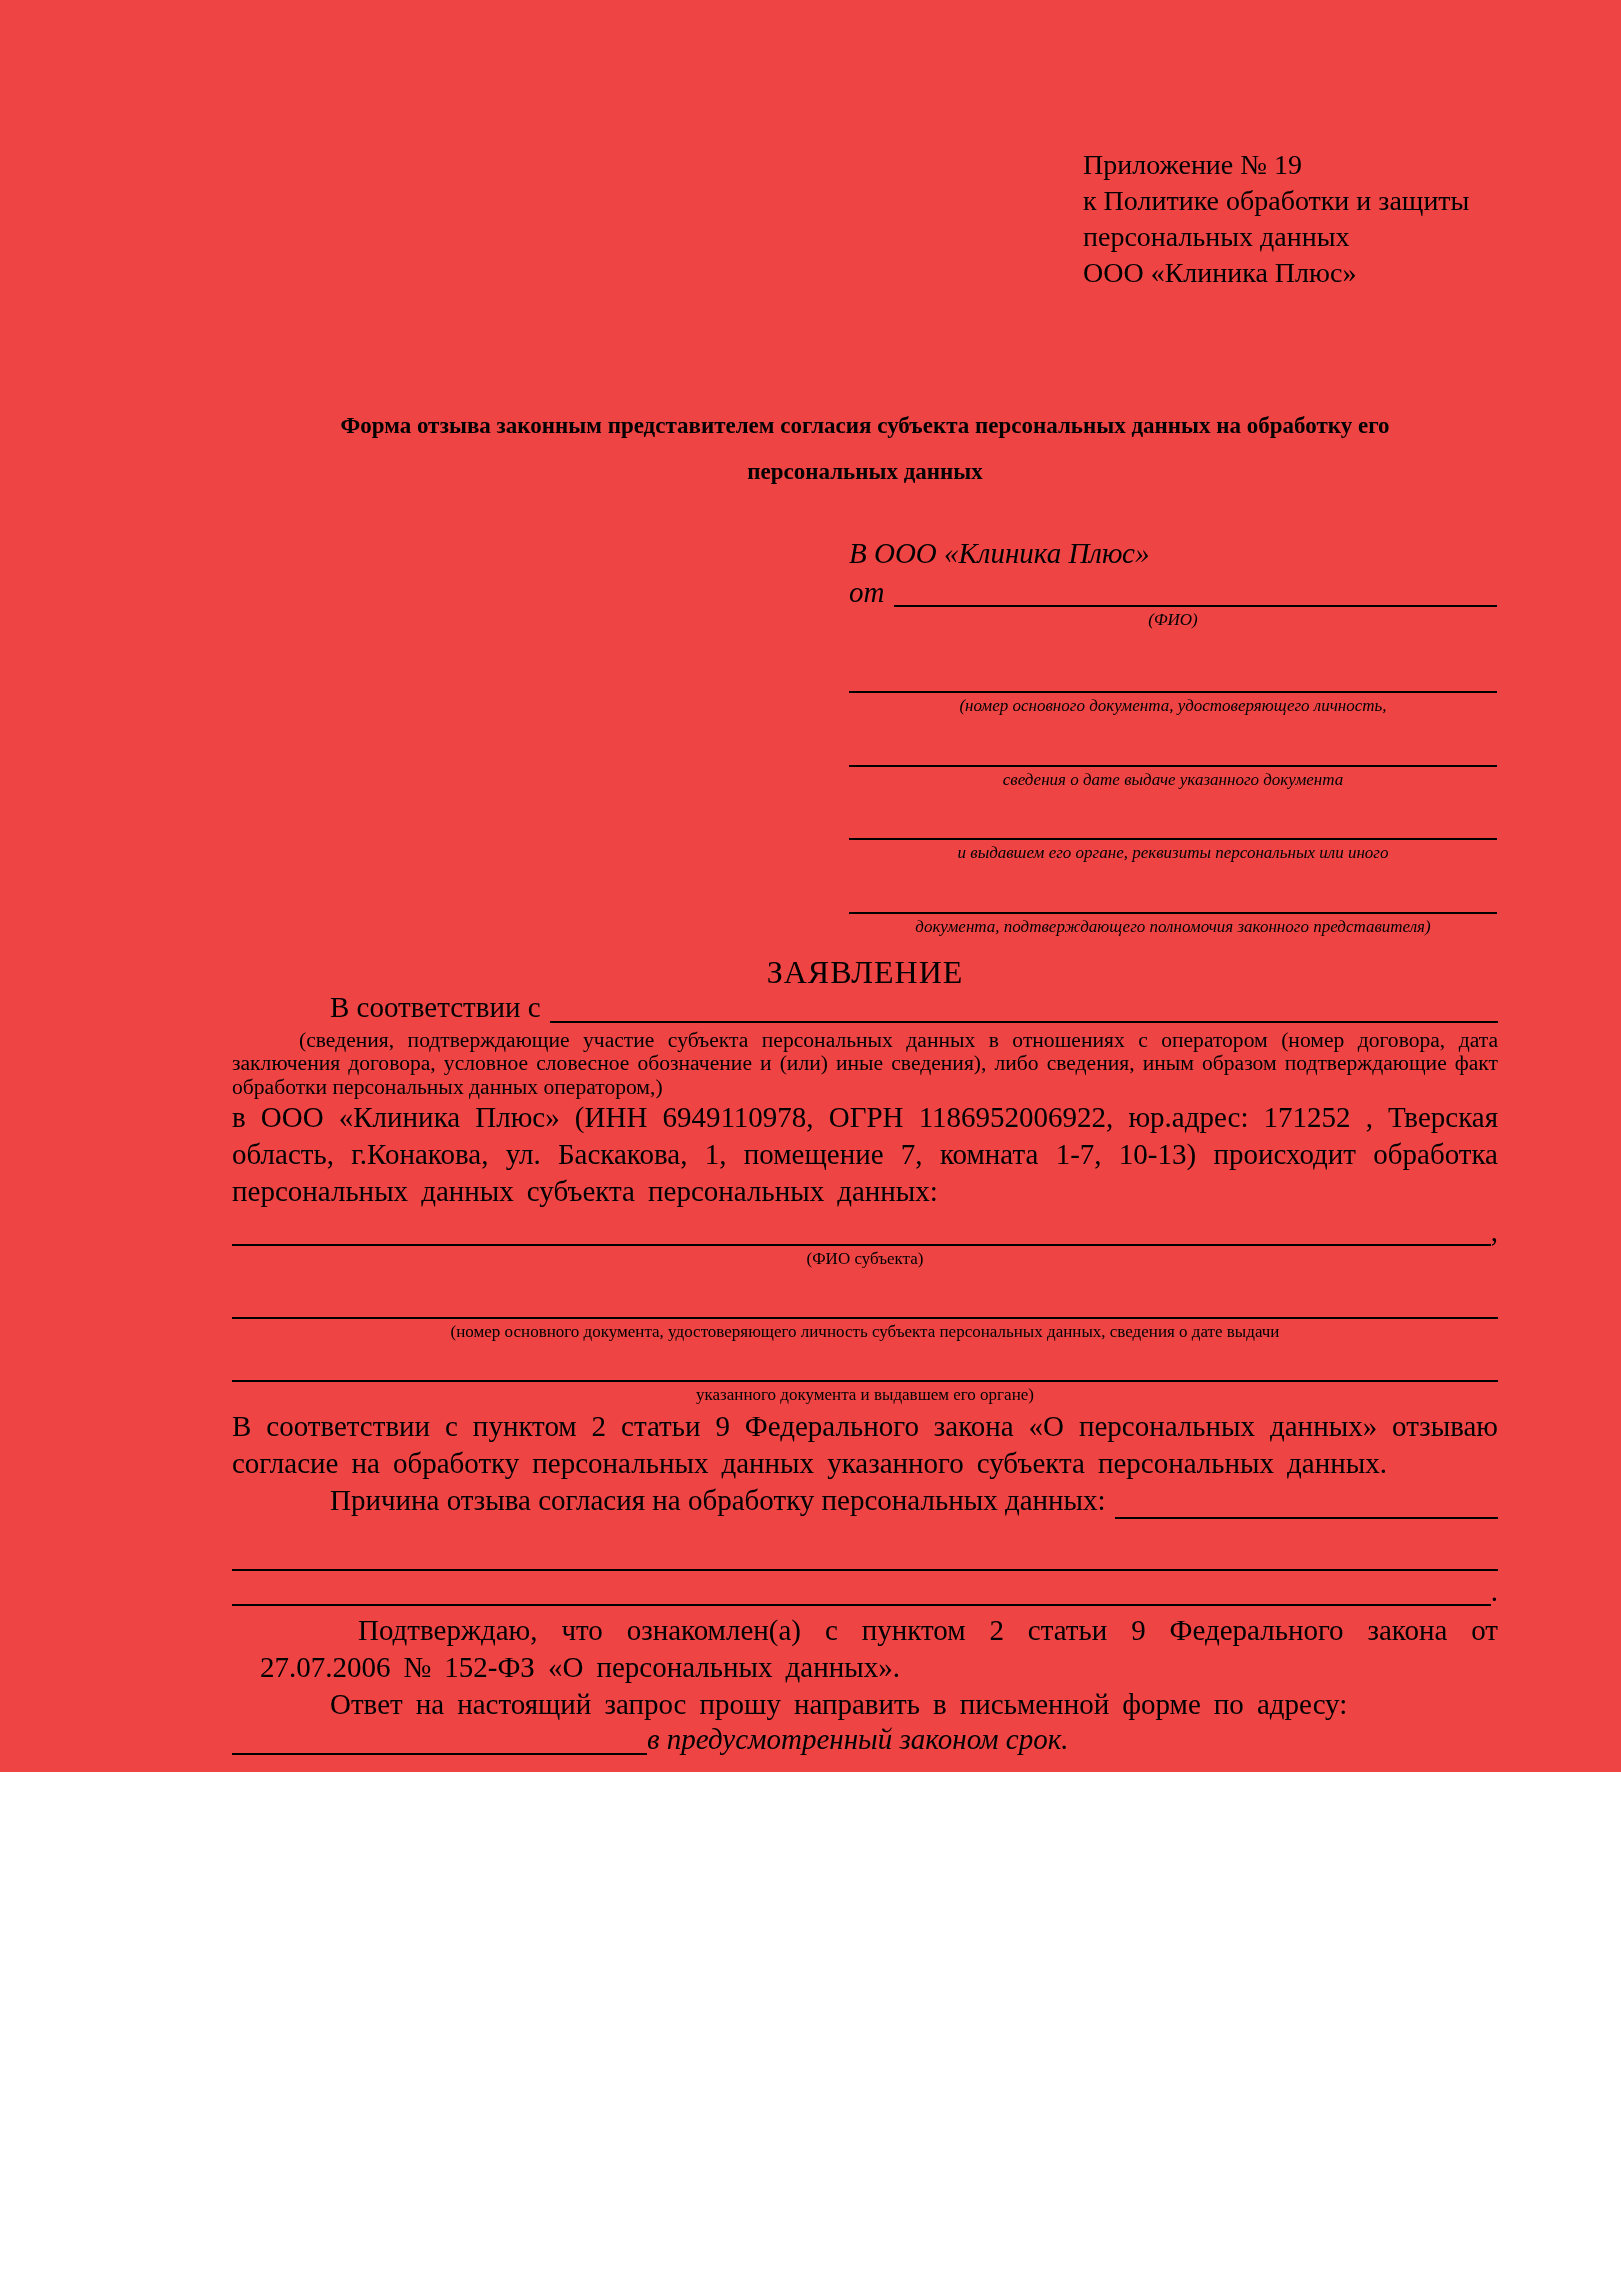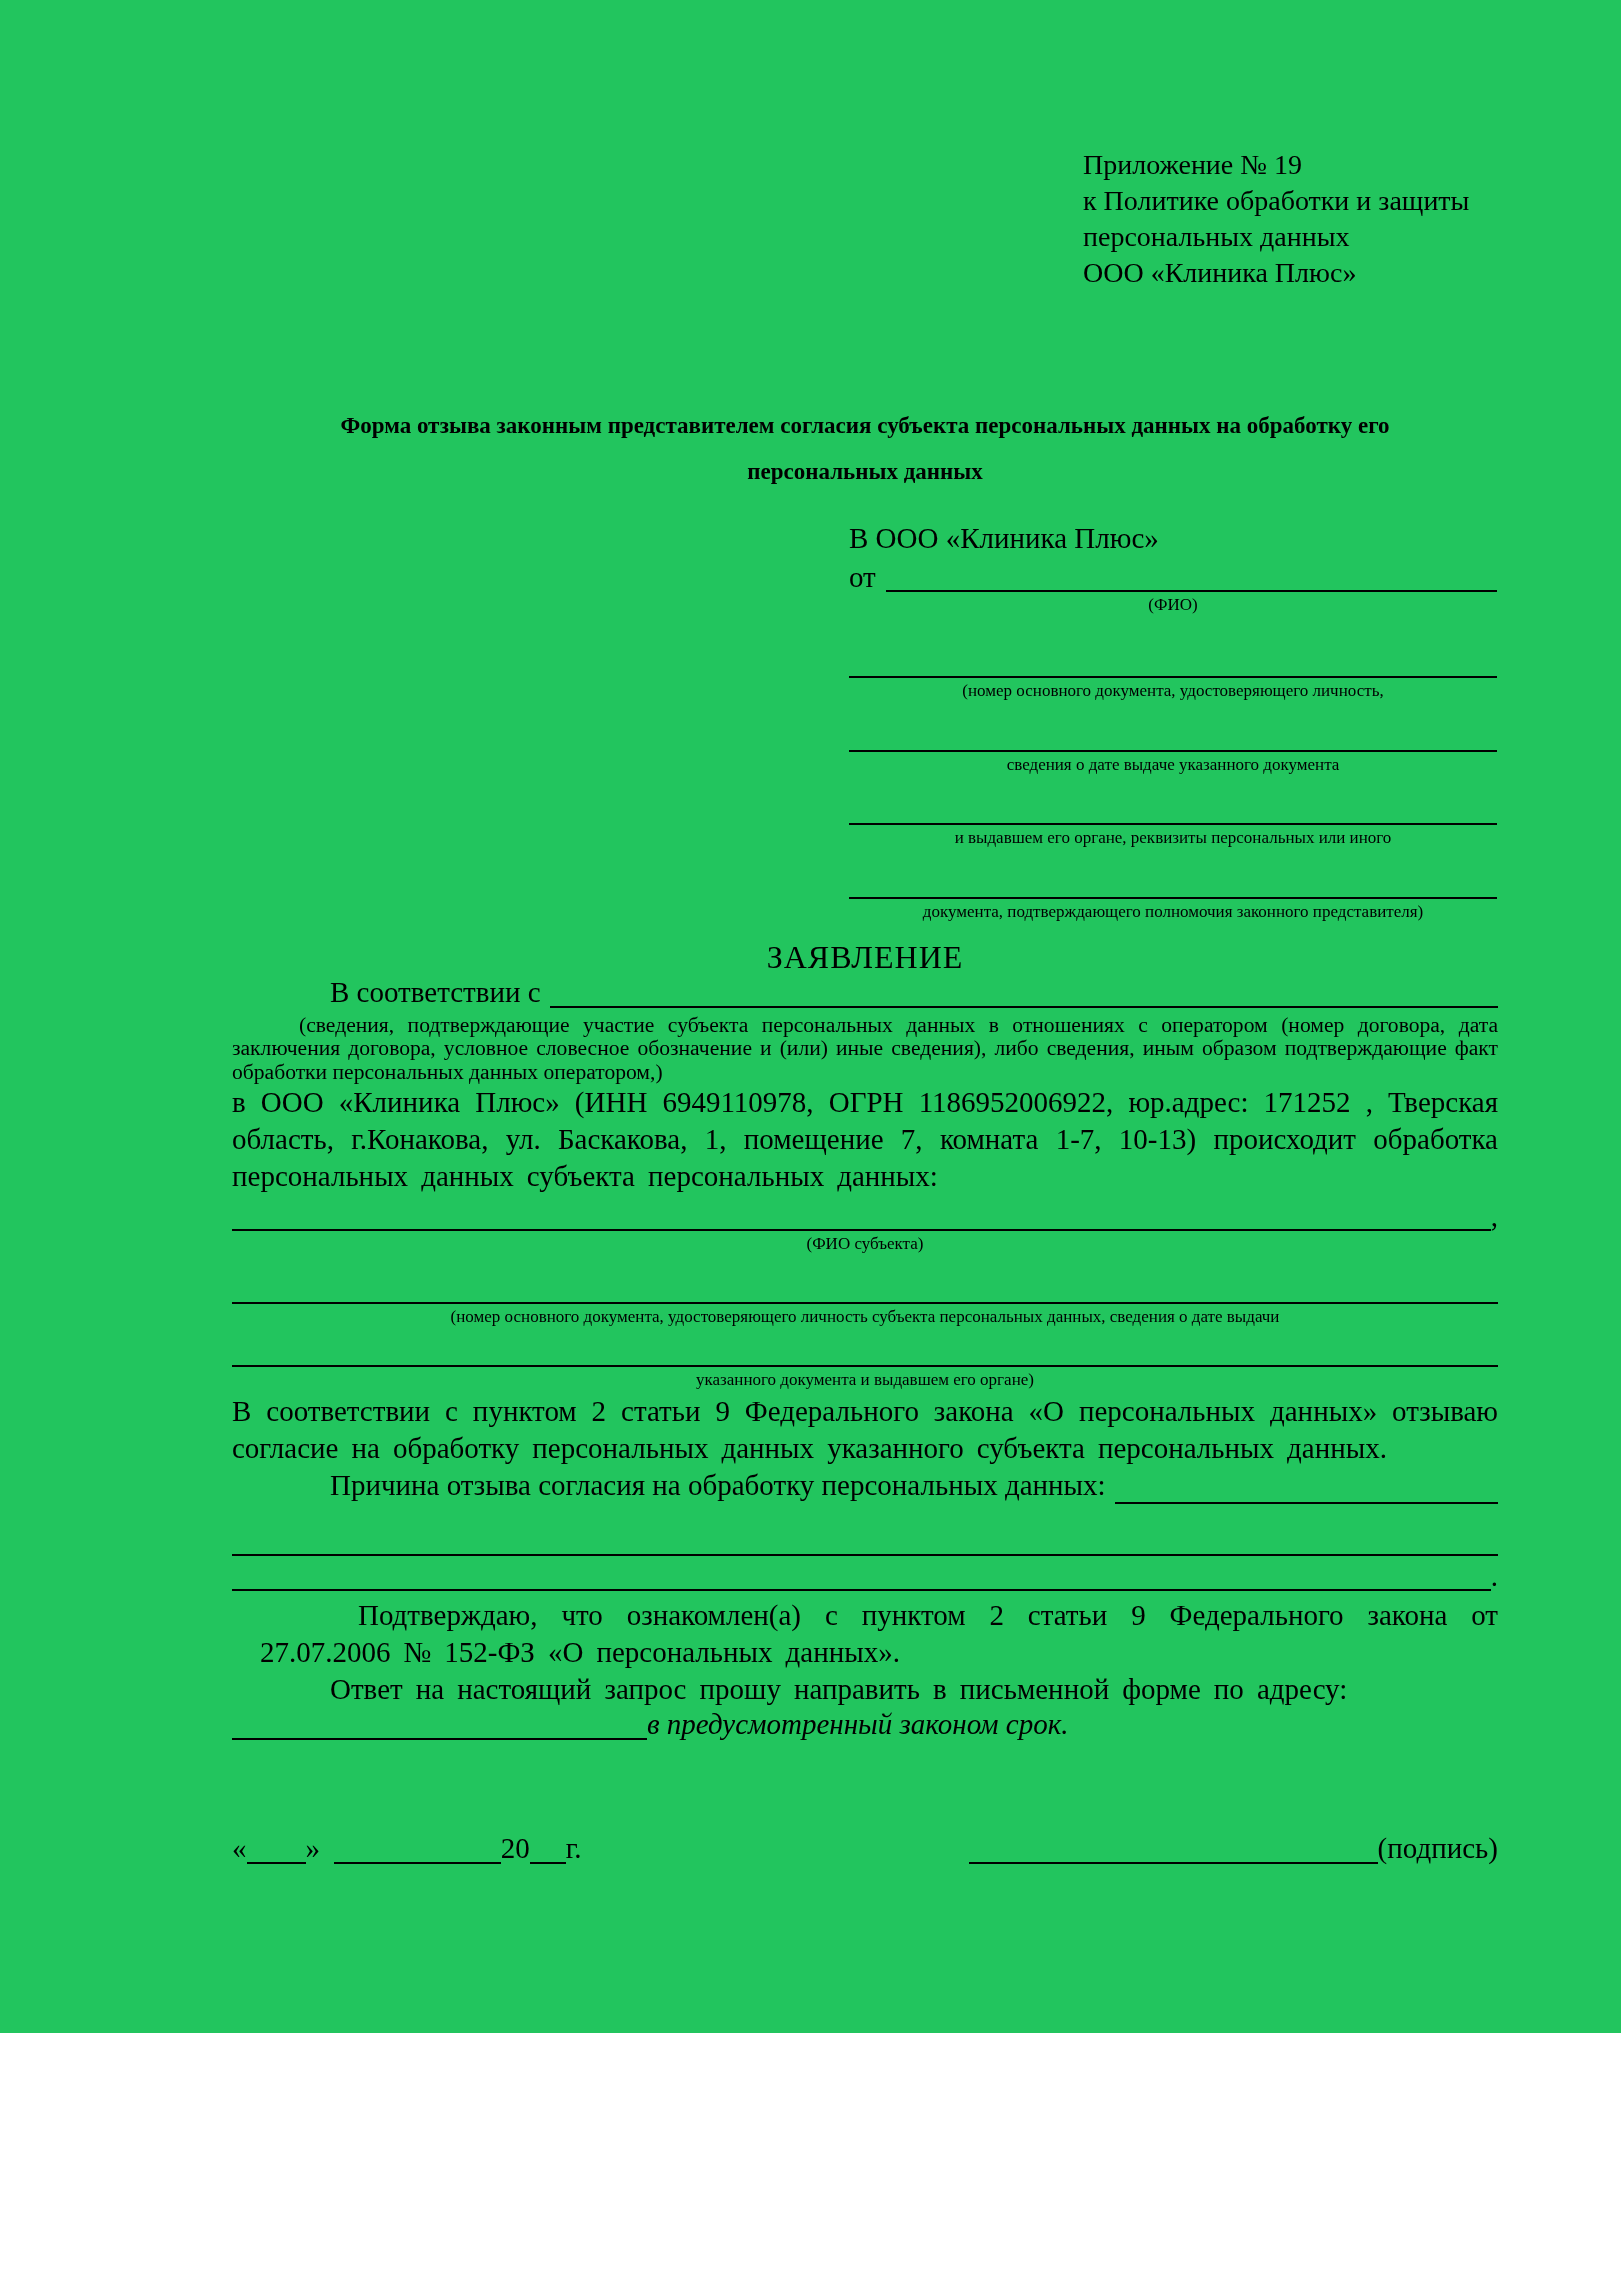--- a/index.html
+++ b/index.html
@@ -1,27 +1,27 @@
 <!DOCTYPE html>
 <html><head>
 <meta charset="utf-8">
 <style>
   html,body{margin:0;padding:0;background:#ffffff;}
   .page{
-    width:1621px;height:2033px;background:#22c55e;color:#000000;
+    width:1621px;height:1772px;background:#ef4444;color:#000000;
     font-family:"Liberation Serif",serif;font-size:29px;line-height:37px;
     box-sizing:border-box;padding:147px 123px 0 232px;position:relative;overflow:hidden;
   }
   
   .hdr{margin-left:851px;font-size:28px;line-height:36px;white-space:nowrap;}
   
   .title{margin:112px auto 0 auto;max-width:1108px;text-align:center;
          font-weight:bold;font-size:23px;line-height:46px;}
   
-  .addr{margin-left:617px;margin-top:25px;width:648px;}
+  .addr{margin-left:617px;margin-top:40px;width:648px;font-style:italic;}
   .addr-to{line-height:37px;}
   .row{display:flex;align-items:flex-end;}
   .from-row{height:29px;margin-top:5.9px;justify-content:space-between;}
   .from-row .lbl{line-height:29px;padding-right:9.8px;}
   .fill{flex:1;border-bottom:2.9px solid #000;height:3.9px;}
   .u{border-bottom:2.9px solid #000;}
   .h60{height:59px}.h47{height:46px}.h46{height:45px}.h37{height:36px}
   .h51{height:50px}.h36{height:35px}
   .caption{font-size:17px;line-height:25.5px;text-align:center;}
   

